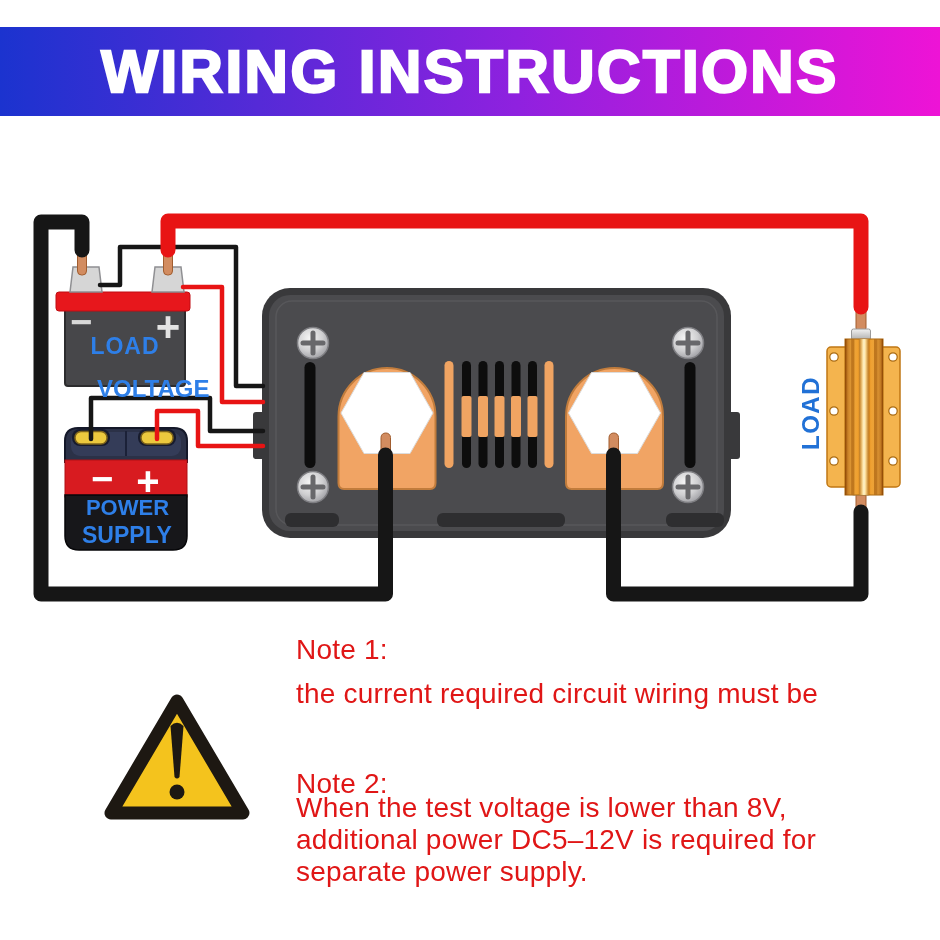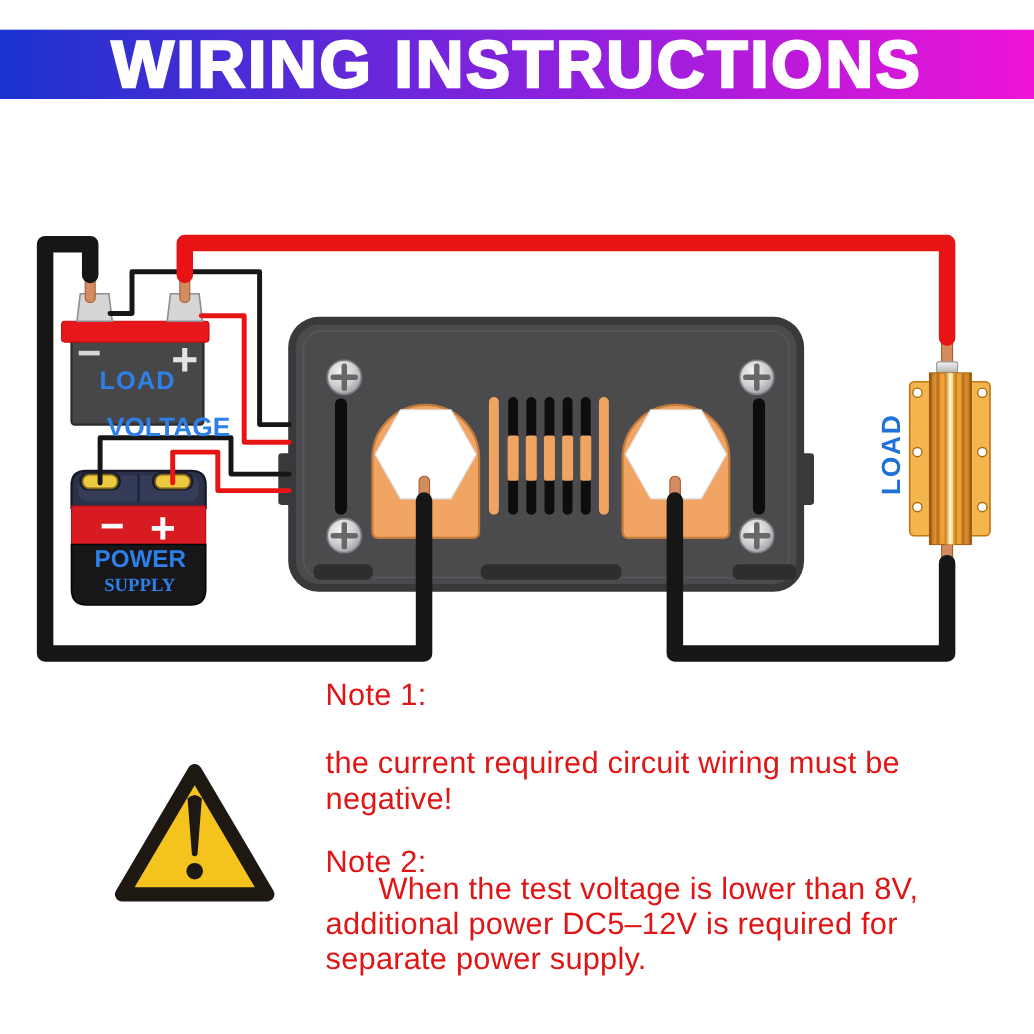--- a/index.html
+++ b/index.html
@@ -1,46 +1,46 @@
 <!DOCTYPE html>
 <html><head>
 <meta charset="utf-8">
 <style>
   html,body{margin:0;padding:0;background:#ffffff;}
   .stage{position:relative;width:940px;height:940px;background:#ffffff;overflow:hidden;
          font-family:"Liberation Sans","DejaVu Sans",sans-serif;}
   svg{position:absolute;left:0;top:0;}
   
-  .banner{position:absolute;left:0;top:27px;width:940px;height:63px;
+  .banner{position:absolute;left:0;top:27px;width:940px;height:89px;
           display:flex;align-items:center;justify-content:center;z-index:3;}
   .banner h1{margin:0;font-size:60px;font-weight:900;color:#ffffff;letter-spacing:2.5px;
              -webkit-text-stroke:2.4px #ffffff;white-space:nowrap;}
   
   .ovl{position:absolute;z-index:4;white-space:nowrap;}
   .ctr{text-align:center;}
   
   .tv-minus{left:63px;top:301px;width:36px;font-size:38px;font-weight:700;color:#d8d8d8;}
   .tv-plus{left:146px;top:303px;width:44px;font-size:42px;font-weight:700;color:#e3e3e3;}
   .dev-blue{color:#2e7fe8;font-weight:700;}
   .tv-l1{left:75px;top:333px;width:100px;font-size:23px;letter-spacing:1px;}
   .tv-l2{left:77px;top:375px;width:100px;font-size:24px;margin-left:20px;}
   
   .ps-minus{left:84px;top:458px;width:36px;font-size:38px;font-weight:700;color:#ffffff;}
   .ps-plus{left:126px;top:459px;width:44px;font-size:40px;font-weight:700;color:#ffffff;}
   .ps-l1{left:77px;top:495px;width:101px;font-size:22px;}
-  .ps-l2{left:76px;top:522px;width:102px;font-size:17px;font-family:Liberation Serif, serif;}
+  .ps-l2{left:76px;top:522px;width:102px;font-size:23px;}
   
   .rating{left:392px;top:545px;width:214px;font-size:27px;color:#2171d6;}
   .load-label{left:776px;top:383px;width:70px;height:60px;display:flex;align-items:center;
               justify-content:center;transform:rotate(-90deg);font-size:24px;font-weight:700;
               color:#2171d6;letter-spacing:1.5px;}
   
   .note{color:#e01616;font-size:28px;letter-spacing:0.2px;}
-  .n1t{left:296px;top:616px;} .n1a{left:296px;top:678px;} .n1b{left:296px;top:710px;}
-  .n2t{left:296px;top:768px;text-align:right;} .n2a{left:296px;top:792px;margin-left:48px;} .n2b{left:296px;top:824px;}
+  .n1t{left:296px;top:634px;} .n1a{left:296px;top:678px;} .n1b{left:296px;top:710px;}
+  .n2t{left:296px;top:768px;text-align:right;} .n2a{left:296px;top:792px;} .n2b{left:296px;top:824px;}
   .n2c{left:296px;top:856px;text-align:center;}
 </style>
 </head>
 <body>
 
 <div class="stage">
 
   <div class="banner" style="background: linear-gradient(90deg, rgb(27, 51, 207) 0%, rgb(143, 33, 223) 55%, rgb(238, 19, 214) 100%);">
     <h1>WIRING INSTRUCTIONS</h1>
   </div>
@@ -191,19 +191,18 @@
 
   <div class="ovl ctr ps-minus">−</div>
   <div class="ovl ctr ps-plus">+</div>
   <div class="ovl ctr dev-blue ps-l1">POWER</div>
   <div class="ovl ctr dev-blue ps-l2">SUPPLY</div>
 
   <div class="ovl load-label">LOAD</div>
 
   <div class="ovl note n1t">Note 1:</div>
   <div class="ovl note n1a">the current required circuit wiring must be</div>
-  <div class="ovl note n1b">negative!</div>
   <div class="ovl note n2t">Note 2:</div>
   <div class="ovl note n2a">When the test voltage is lower than 8V,</div>
   <div class="ovl note n2b">additional power DC5–12V is required for</div>
   <div class="ovl note n2c">separate power supply.</div>
 
 </div>
 
 </body></html>

